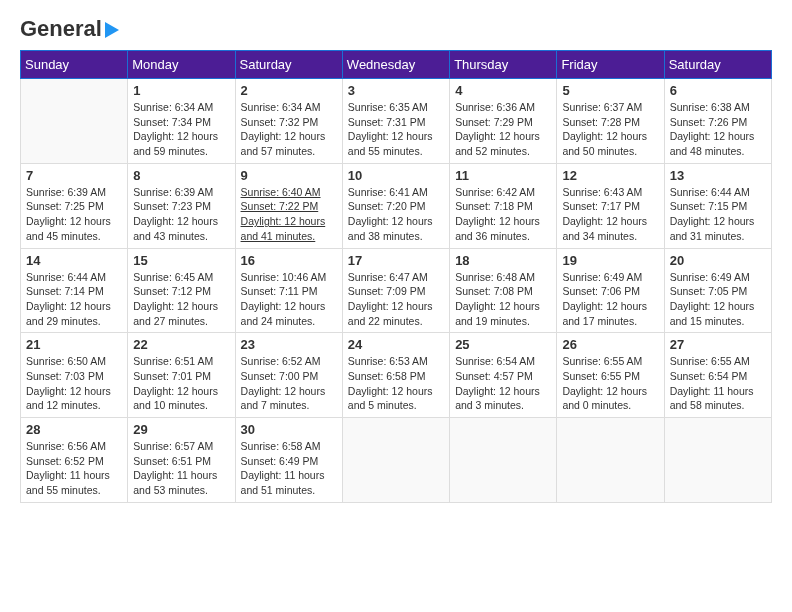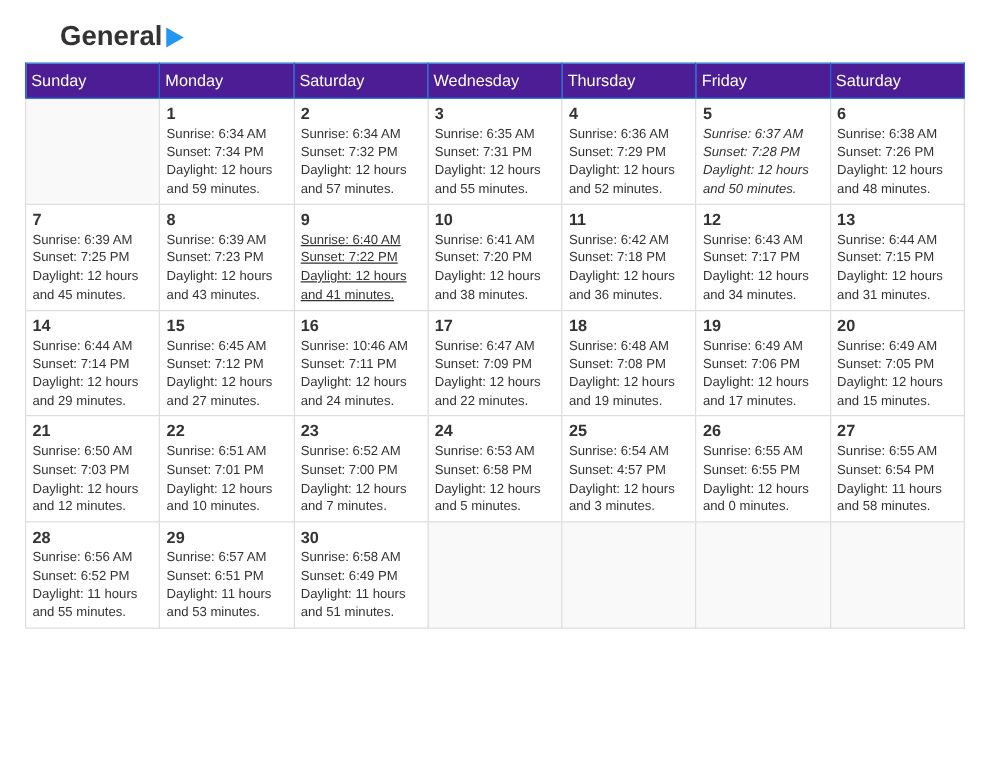--- a/index.html
+++ b/index.html
@@ -13,21 +13,20 @@
     .header {
       display: flex;
       justify-content: space-between;
       align-items: flex-start;
       margin-bottom: 12px;
     }
     .logo {
       display: flex;
       flex-direction: column;
       align-items: flex-start;
-      margin-left: 28px;
     }
     .logo-line {
       display: flex;
       align-items: center;
     }
     .title-section {
       text-align: right;
     }
     .month-title {
       font-size: 36px;
@@ -132,21 +131,21 @@
         </td>
         <td>
           <span class="day-number">4</span>
           <div class="day-info" style="white-space: pre-line;">Sunrise: 6:36 AM
 Sunset: 7:29 PM
 Daylight: 12 hours
 and 52 minutes.</div>
         </td>
         <td>
           <span class="day-number">5</span>
-          <div class="day-info" style="white-space: pre-line; font-style: italic;">Sunrise: 6:37 AM
+          <div class="day-info" style="white-space: pre-line;">Sunrise: 6:37 AM
 Sunset: 7:28 PM
 Daylight: 12 hours
 and 50 minutes.</div>
         </td>
         <td>
           <span class="day-number">6</span>
           <div class="day-info" style="white-space: pre-line;">Sunrise: 6:38 AM
 Sunset: 7:26 PM
 Daylight: 12 hours
 and 48 minutes.</div>

